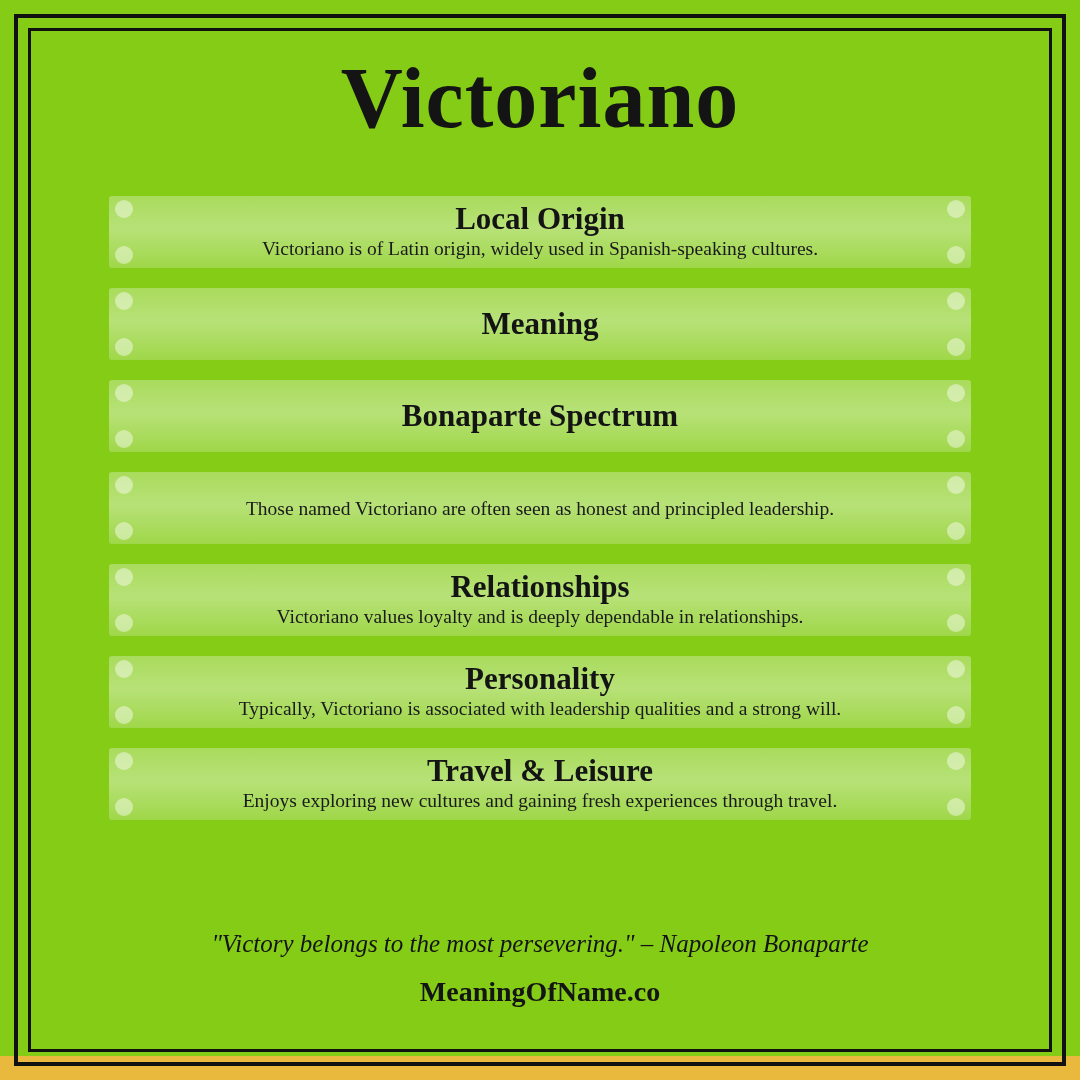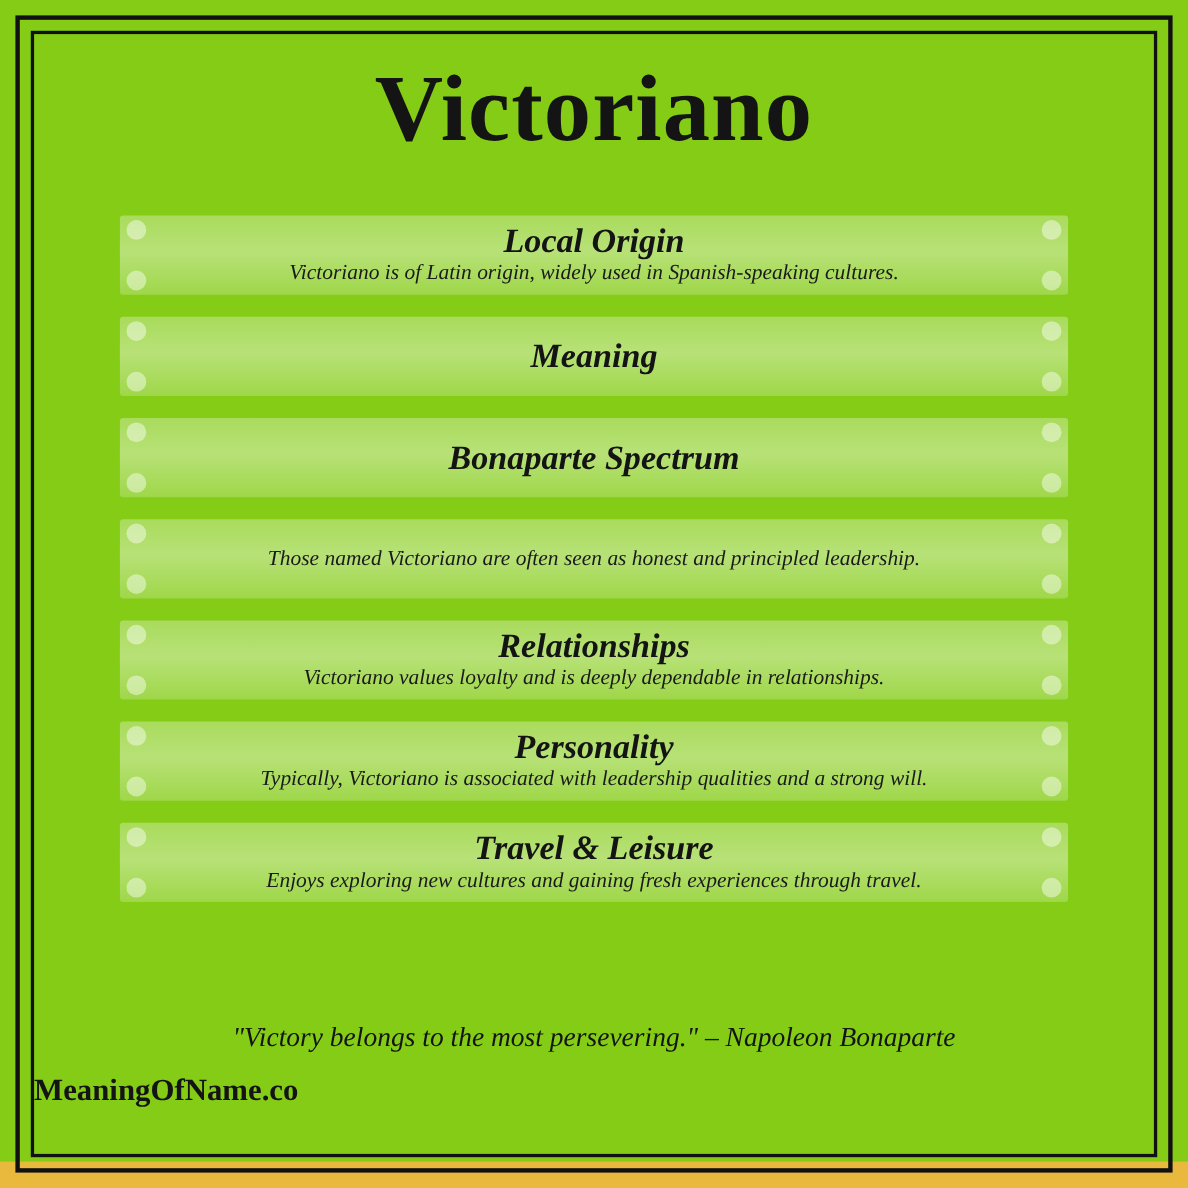--- a/index.html
+++ b/index.html
@@ -101,46 +101,44 @@
   .ribbon-b::before { left: 6px; }
   .ribbon-b::after  { right: 6px; }
   .sec-head {
     position: relative;
     z-index: 2;
     font-size: 31px;
     font-weight: bold;
     color: #141414;
     text-align: center;
     line-height: 1.05;
-    font-style: italic;
   }
   .sec-body {
     position: relative;
     z-index: 2;
     margin-top: 1px;
     font-size: 19.5px;
     color: #1a1a1a;
     text-align: center;
     line-height: 1.2;
-    font-style: italic;
   }
   #quote {
     margin-top: 96px;
     font-size: 25px;
     font-style: italic;
     color: #141414;
     text-align: center;
     width: 100%;
   }
   #brand {
     margin-top: 18px;
     font-size: 28px;
     font-weight: bold;
     color: #141414;
-    text-align: left;
+    text-align: center;
     width: 100%;
   }
 </style>
 </head>
 <body>
 
 <div id="card">
   <div id="outer-frame"></div>
   <div id="inner-frame"></div>
 

